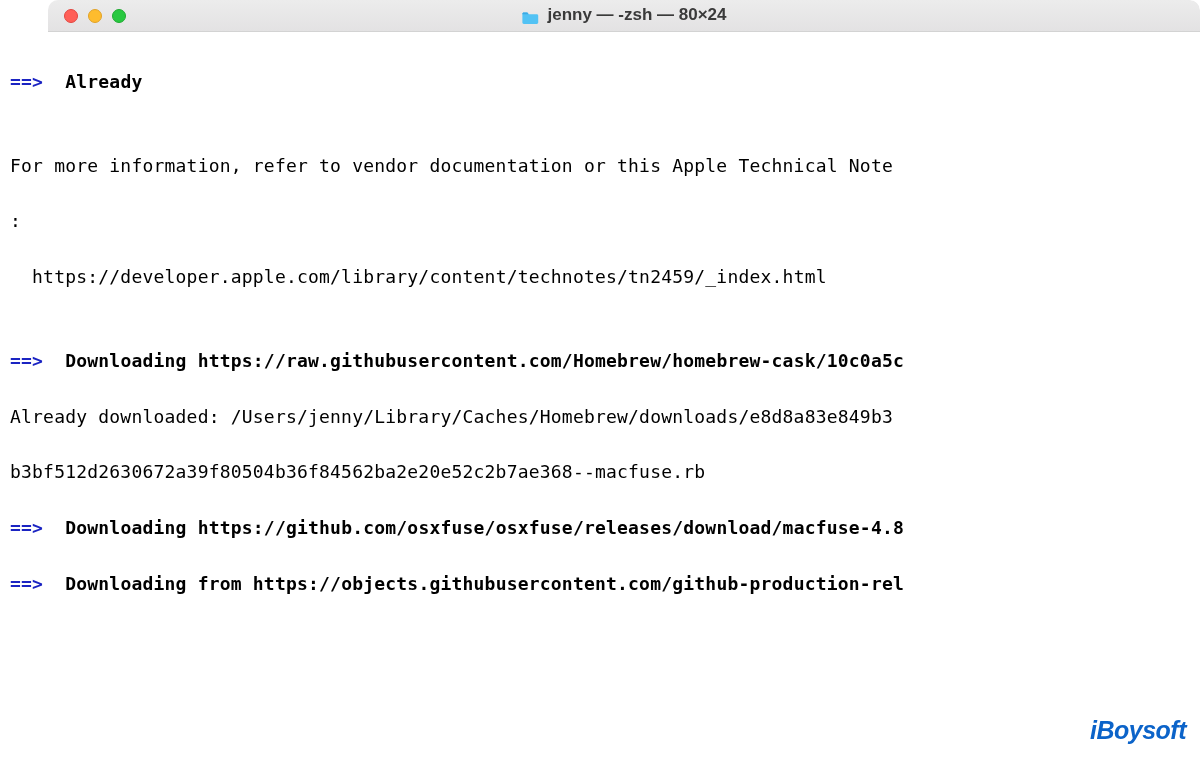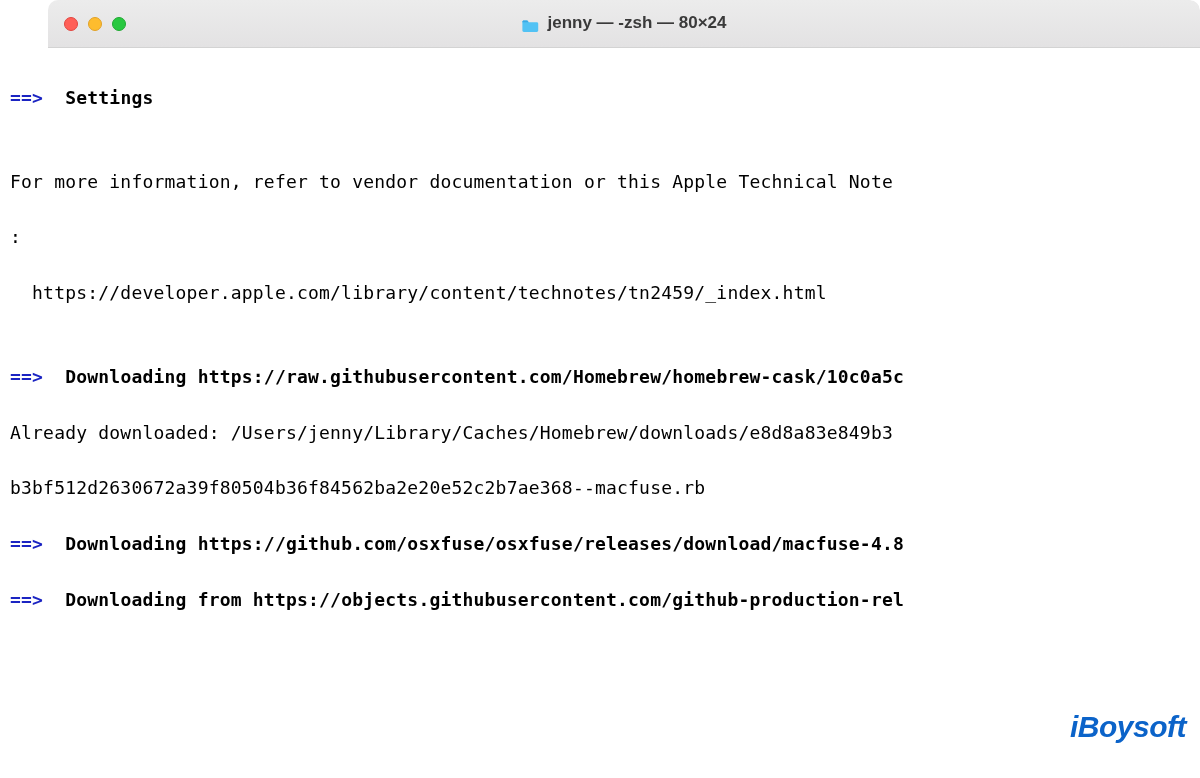--- a/index.html
+++ b/index.html
@@ -8,21 +8,21 @@
     font-size: 18px;
     line-height: 1.55;
     background: #ffffff;
     color: #000000;
     width: 1200px;
     height: 778px;
     overflow: hidden;
     border-radius: 10px;
   }
   .titlebar {
-    height: 48px;
+    height: 32px;
     background: linear-gradient(#ececec, #e3e2e3);
     border-bottom: 1px solid #d3d3d3;
     display: flex;
     align-items: center;
     padding: 0 16px;
     position: relative;
     border-radius: 10px 10px 0 0;
     margin-left: 48px;
   }
   .traffic-lights {
@@ -62,21 +62,21 @@
   .bold { font-weight: 700; }
   .green { color: #1eae31; font-weight: 700; }
   .underline { }
   .watermark {
     position: absolute;
     right: 14px;
     bottom: 28px;
     font-family: -apple-system, "Helvetica Neue", Arial, sans-serif;
     font-weight: 800;
     font-style: italic;
-    font-size: 30px;
+    font-size: 25px;
     color: #0b63c9;
     letter-spacing: -0.5px;
     pointer-events: none;
   }
 </style>
 </head>
 <body>
 
 <div class="titlebar">
   <div class="traffic-lights">
@@ -89,21 +89,21 @@
       <svg viewBox="0 0 20 16" width="18" height="16">
         <path d="M1 3.5C1 2.7 1.7 2 2.5 2h4l1.5 1.8H17c.9 0 1.6.7 1.6 1.6V13c0 .9-.7 1.6-1.6 1.6H2.6C1.7 14.6 1 13.9 1 13V3.5z" fill="#52c2f4"></path>
         <path d="M1 3.5C1 2.7 1.7 2 2.5 2h4l1.5 1.8H1V3.5z" fill="#3ba9e4"></path>
       </svg>
     </span>
     <span>jenny — -zsh — 80×24</span>
   </div>
 </div>
 
 <div class="terminal">
-<div class="line"><span class="blue">==&gt;</span>  <span class="bold">Settings</span></div>
+<div class="line"><span class="blue">==&gt;</span>  <span class="bold">Already</span></div>
 <div class="line"></div>
 <div class="line">For more information, refer to vendor documentation or this Apple Technical Note</div>
 <div class="line">:</div>
 <div class="line"><span>  </span><span class="underline">https://developer.apple.com/library/content/technotes/tn2459/_index.html</span></div>
 <div class="line"></div>
 <div class="line"><span class="blue">==&gt;</span>  <span class="bold">Downloading https://raw.githubusercontent.com/Homebrew/homebrew-cask/10c0a5c</span></div>
 <div class="line">Already downloaded: /Users/jenny/Library/Caches/Homebrew/downloads/e8d8a83e849b3</div>
 <div class="line">b3bf512d2630672a39f80504b36f84562ba2e20e52c2b7ae368--macfuse.rb</div>
 <div class="line"><span class="blue">==&gt;</span>  <span class="bold">Downloading https://github.com/osxfuse/osxfuse/releases/download/macfuse-4.8</span></div>
 <div class="line"><span class="blue">==&gt;</span>  <span class="bold">Downloading from https://objects.githubusercontent.com/github-production-rel</span></div>

